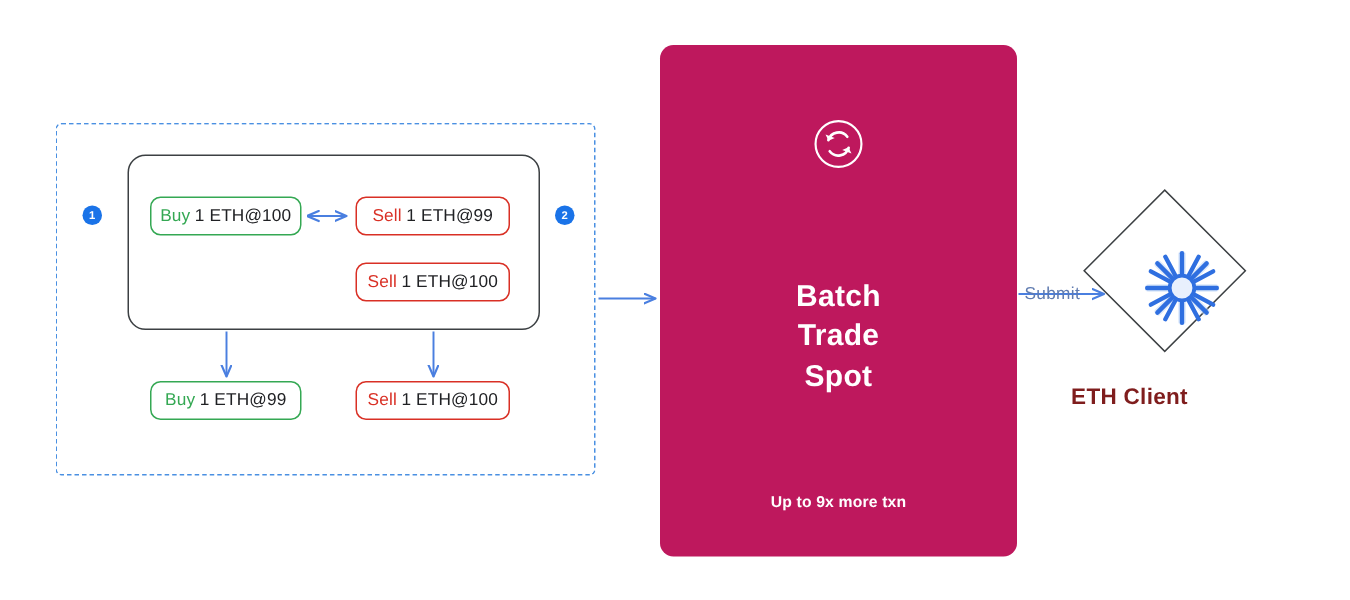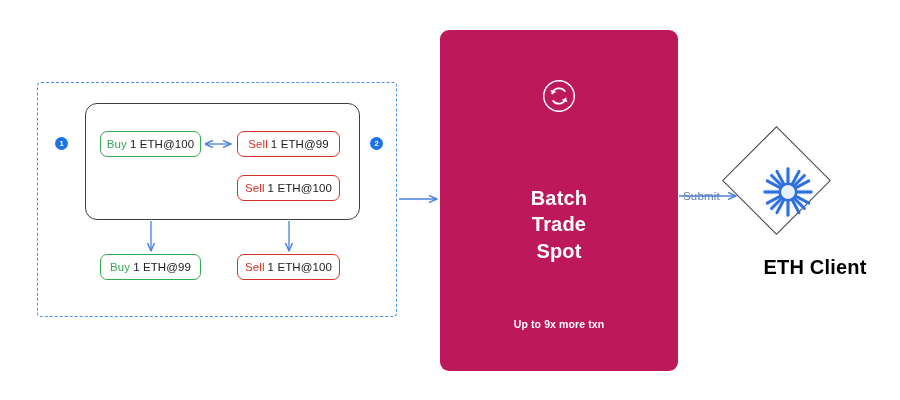--- a/index.html
+++ b/index.html
@@ -122,21 +122,21 @@
     top: 155px;
     font-size: 20px;
     font-weight: bold;
     line-height: 1.32;
     letter-spacing: 0.2px;
   }
   #batch-footnote {
     position: absolute;
     left: 0;
     right: 0;
-    bottom: 39px;
+    bottom: 28px;
     font-size: 10.5px;
     font-weight: bold;
     line-height: 1.55;
     letter-spacing: 0.1px;
   }
 
   
   #submit-label {
     position: absolute;
     left: 683px;
@@ -161,27 +161,27 @@
   }
   #eth-icon {
     position: absolute;
     left: 759px;
     top: 163px;
     width: 58px;
     height: 58px;
   }
   #eth-client-label {
     position: absolute;
-    left: 740px;
+    left: 678px;
     top: 256px;
     width: 150px;
     text-align: center;
-    font-size: 20px;
-    font-weight: bold;
-    color: #000000;
+    font-size: 15px;
+    font-weight: bold;
+    color: #7f1d1d;
     letter-spacing: 0.2px;
   }
 </style>
 </head>
 <body>
 
 <div id="canvas">
 
   <div id="dashed-region"></div>
 

